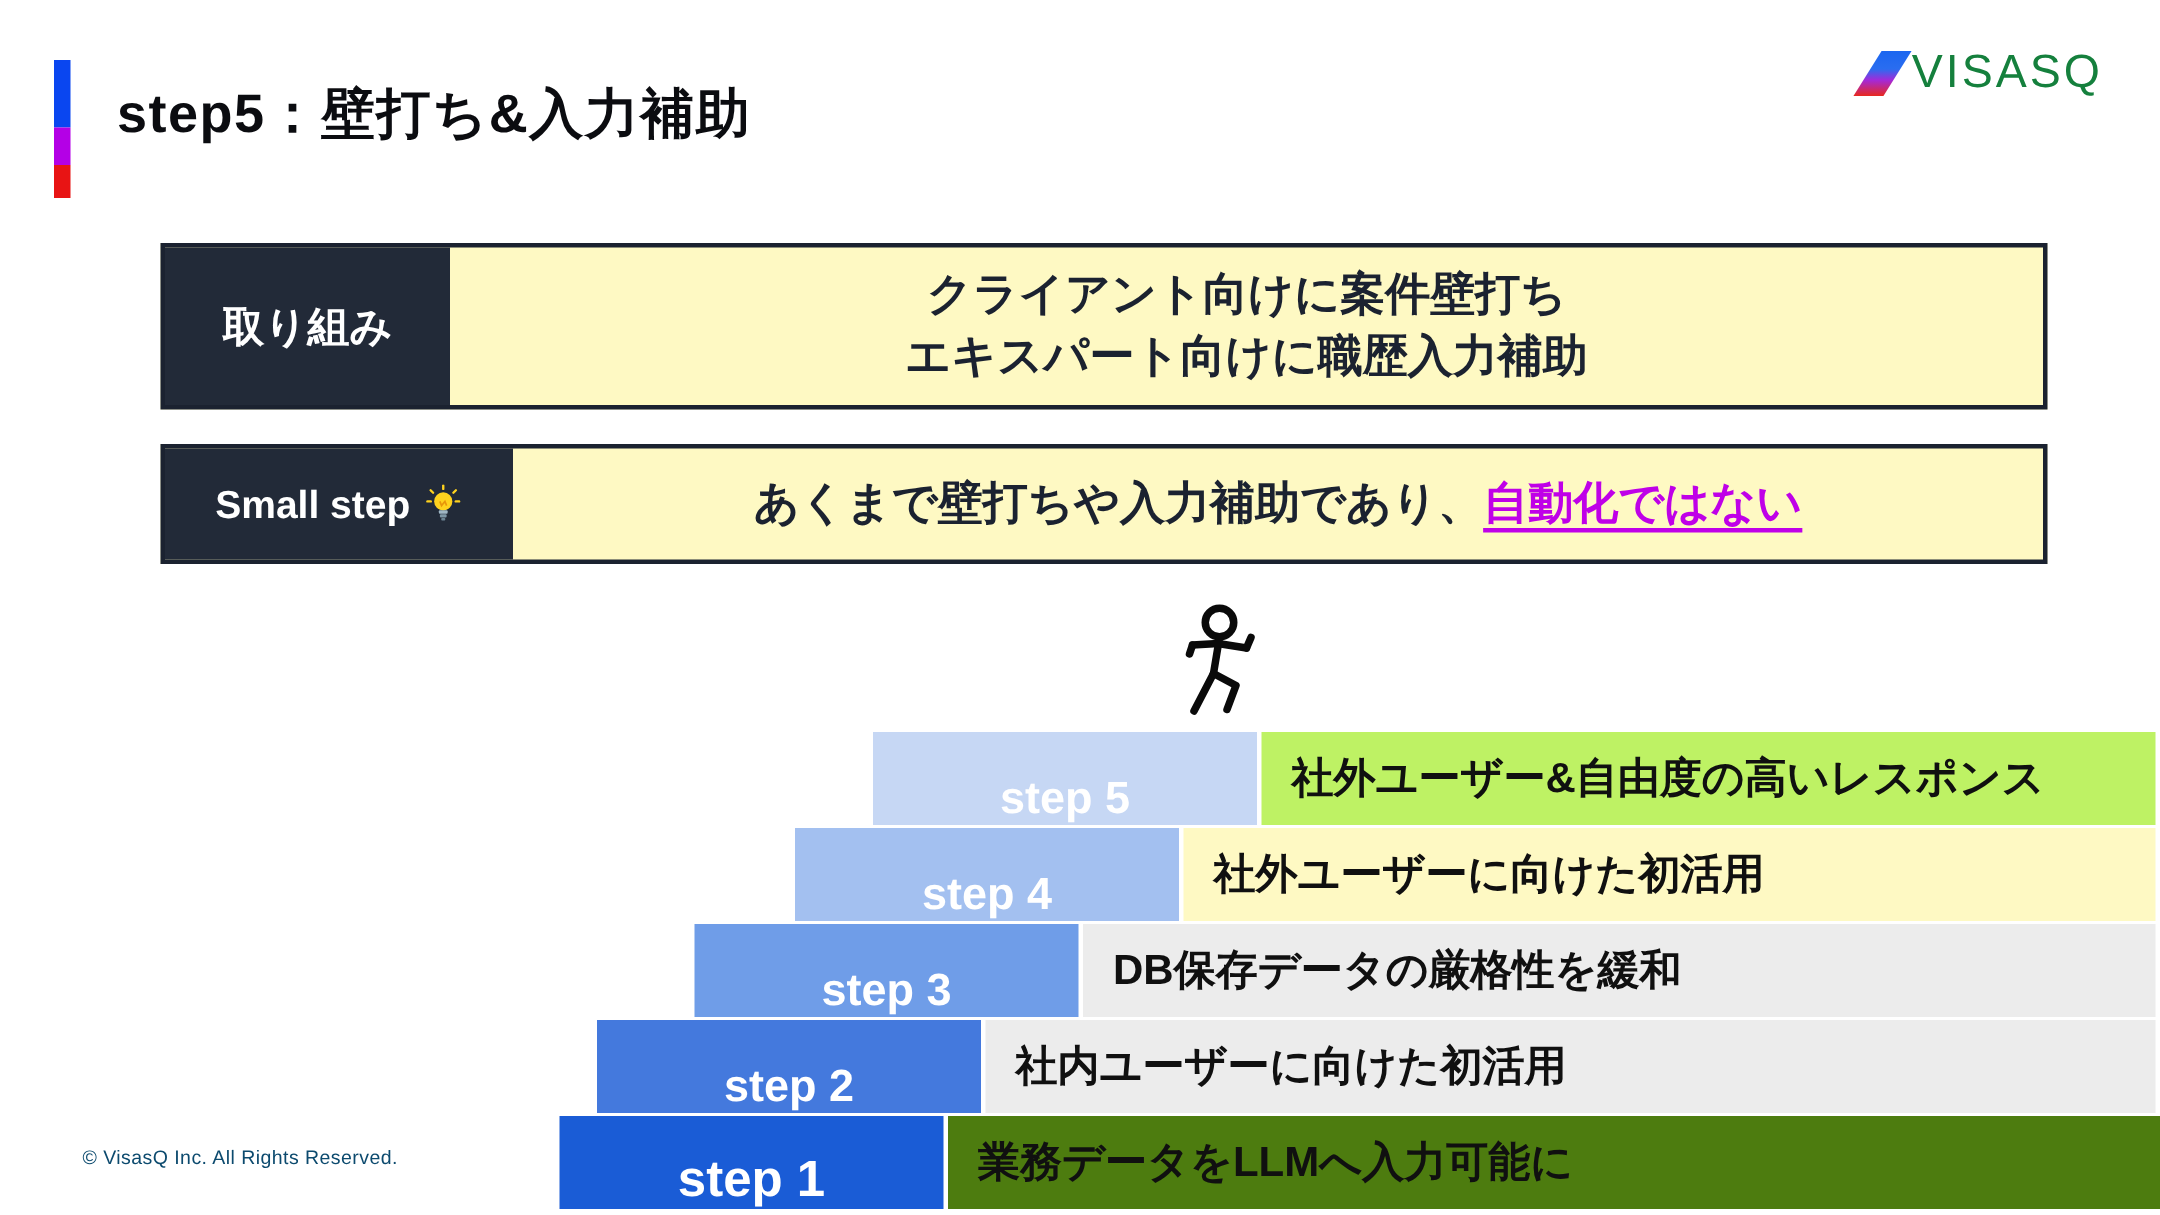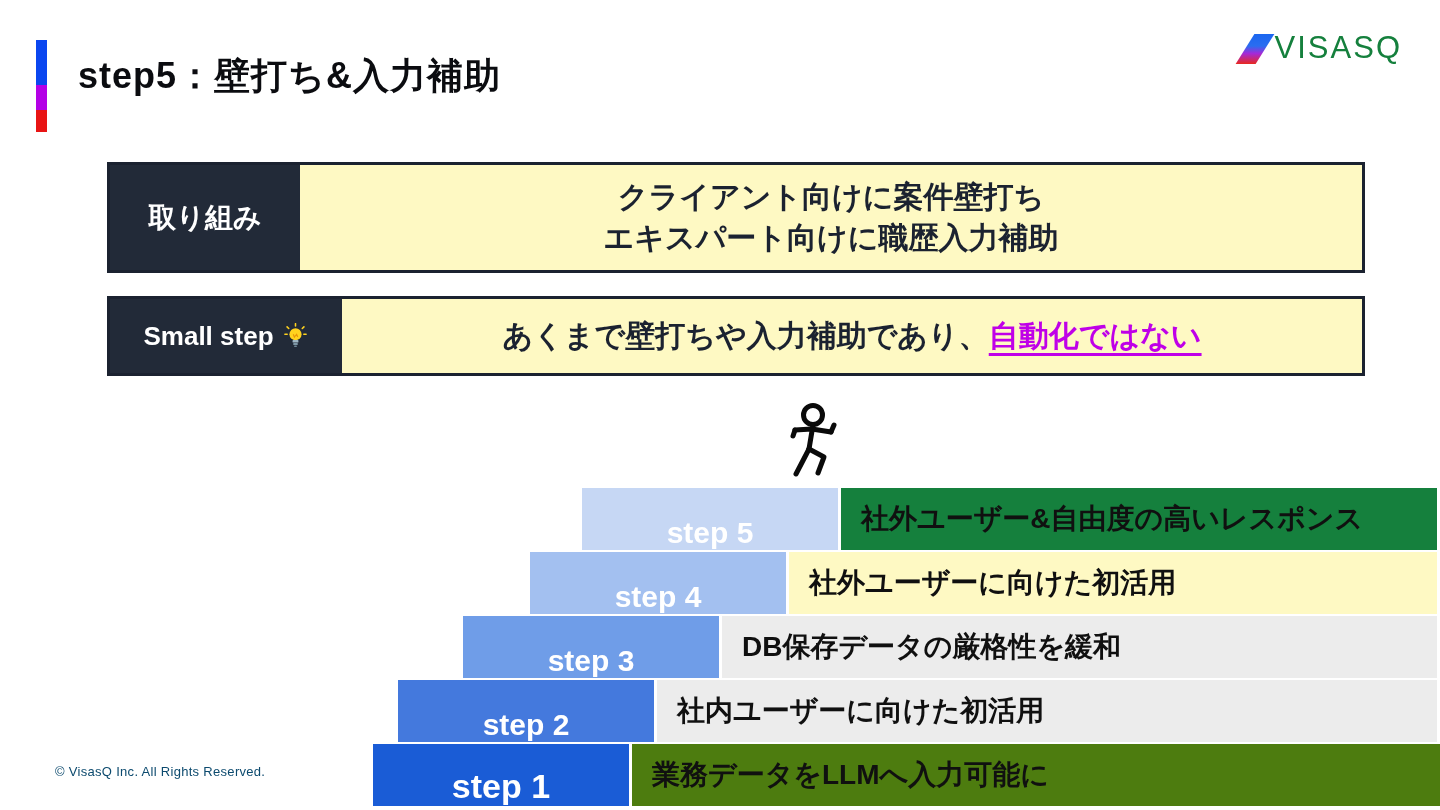--- a/index.html
+++ b/index.html
@@ -131,21 +131,21 @@
     <path d="M9 28 L7 34"></path>
     <path d="M45 30 L48 23"></path>
     <path d="M23 47 L10 72"></path>
     <path d="M23 47 L38 55 L32 71"></path>
   </svg>
 
   <div class="stair s5">
     <div class="block" style="background-color: rgb(198, 215, 244);">
       <span>step 5</span>
     </div>
-    <div class="panel" style="background-color: #15803d;">
+    <div class="panel" style="background-color: #bef264;">
       <span>社外ユーザー&amp;自由度の高いレスポンス</span>
     </div>
   </div>
 
   <div class="stair s4">
     <div class="block" style="background-color: rgb(163, 192, 240);">
       <span>step 4</span>
     </div>
     <div class="panel" style="background-color: #fef9c3;">
       <span>社外ユーザーに向けた初活用</span>

